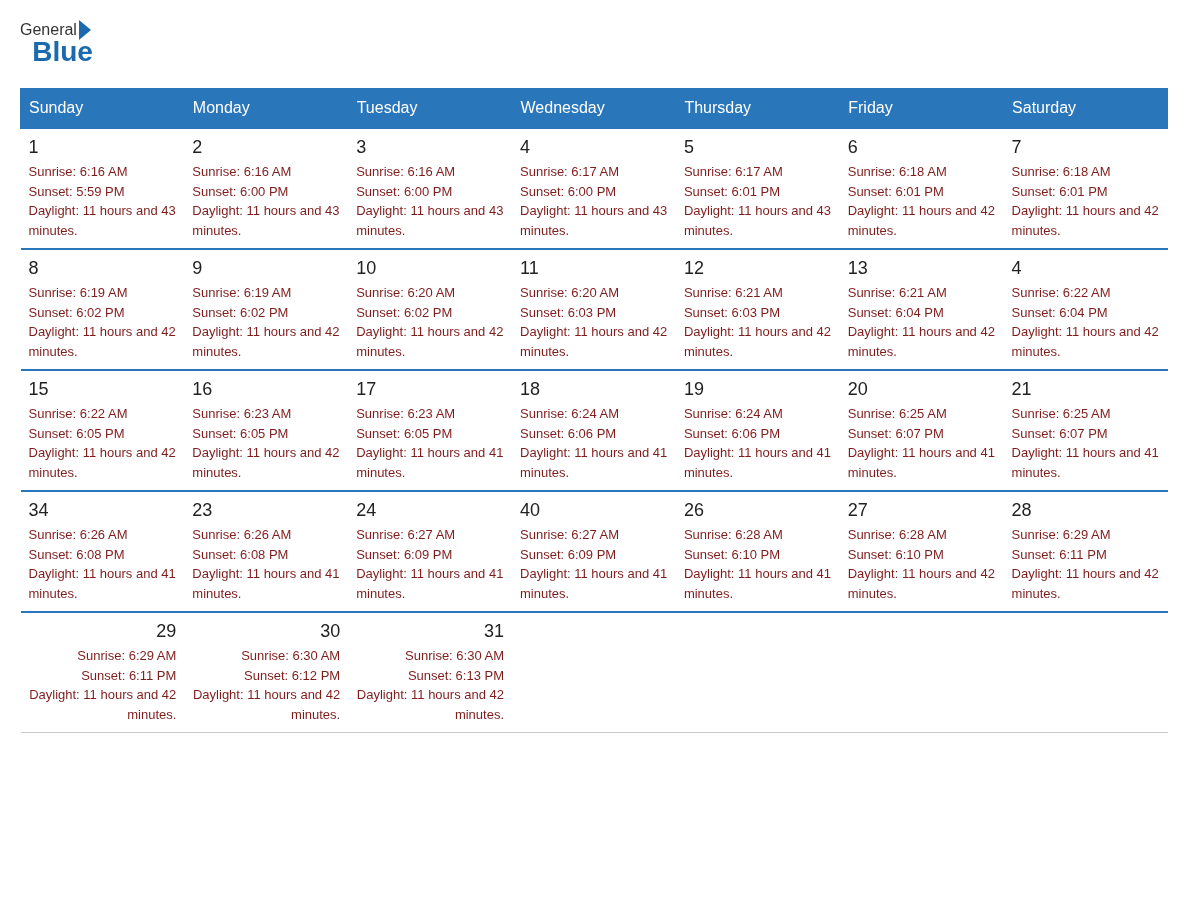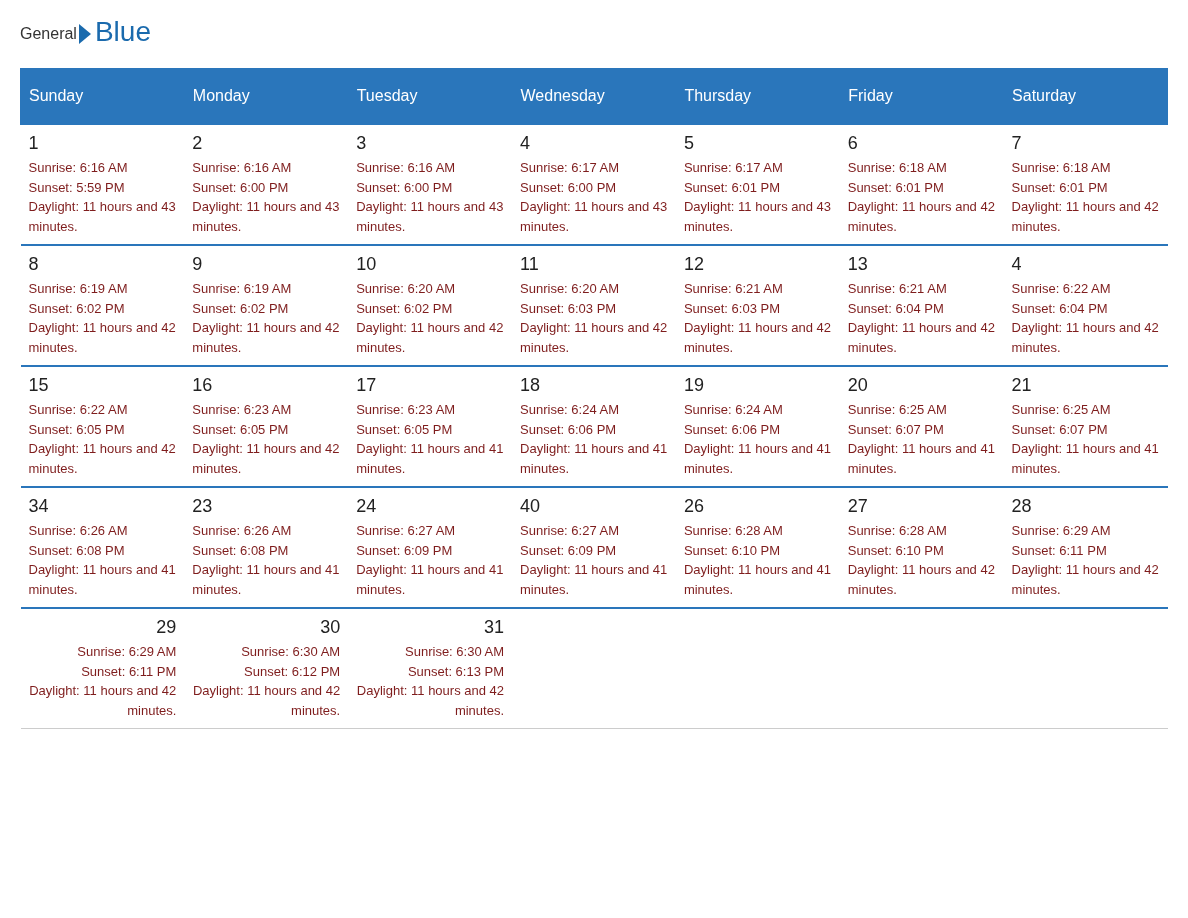--- a/index.html
+++ b/index.html
@@ -11,22 +11,22 @@
       min-height: 918px;
     }
     .header {
       display: flex;
       justify-content: space-between;
       align-items: flex-start;
       margin-bottom: 20px;
     }
     .logo {
       display: flex;
-      flex-direction: row;
-      align-items: center;
+      flex-direction: column;
+      align-items: flex-end;
     }
     .logo-general { color: #333; }
     .logo-arrow {
       display: inline-block;
       width: 0;
       height: 0;
       border-left: 12px solid #1a6aad;
       border-top: 10px solid transparent;
       border-bottom: 10px solid transparent;
       margin-left: 2px;
@@ -52,21 +52,21 @@
       border-collapse: collapse;
       table-layout: fixed;
     }
     thead tr {
       background-color: #2a76bb;
     }
     thead th {
       color: #fff;
       font-size: 16px;
       font-weight: normal;
-      padding: 18px 8px;
+      padding: 10px 8px;
       text-align: left;
       border: 1px solid #2a76bb;
     }
     tbody tr {
       border-top: 2px solid #2a76bb;
     }
     tbody td {
       vertical-align: top;
       padding: 8px;
       font-size: 13px;
@@ -92,21 +92,21 @@
     tbody tr:last-child td {
       border-bottom: 1px solid #ccc;
       text-align: right;
     }
     .logo-line1 {
       display: flex;
       align-items: center;
     }
     .logo-line2 {
       font-size: 28px;
-      font-weight: normal;
+      font-weight: bold;
       color: #1a6aad;
       margin-top: -4px;
       padding-left: 2px;
     }
   </style>
 </head>
 <body>
 
 <div class="header">
   <div class="logo">

